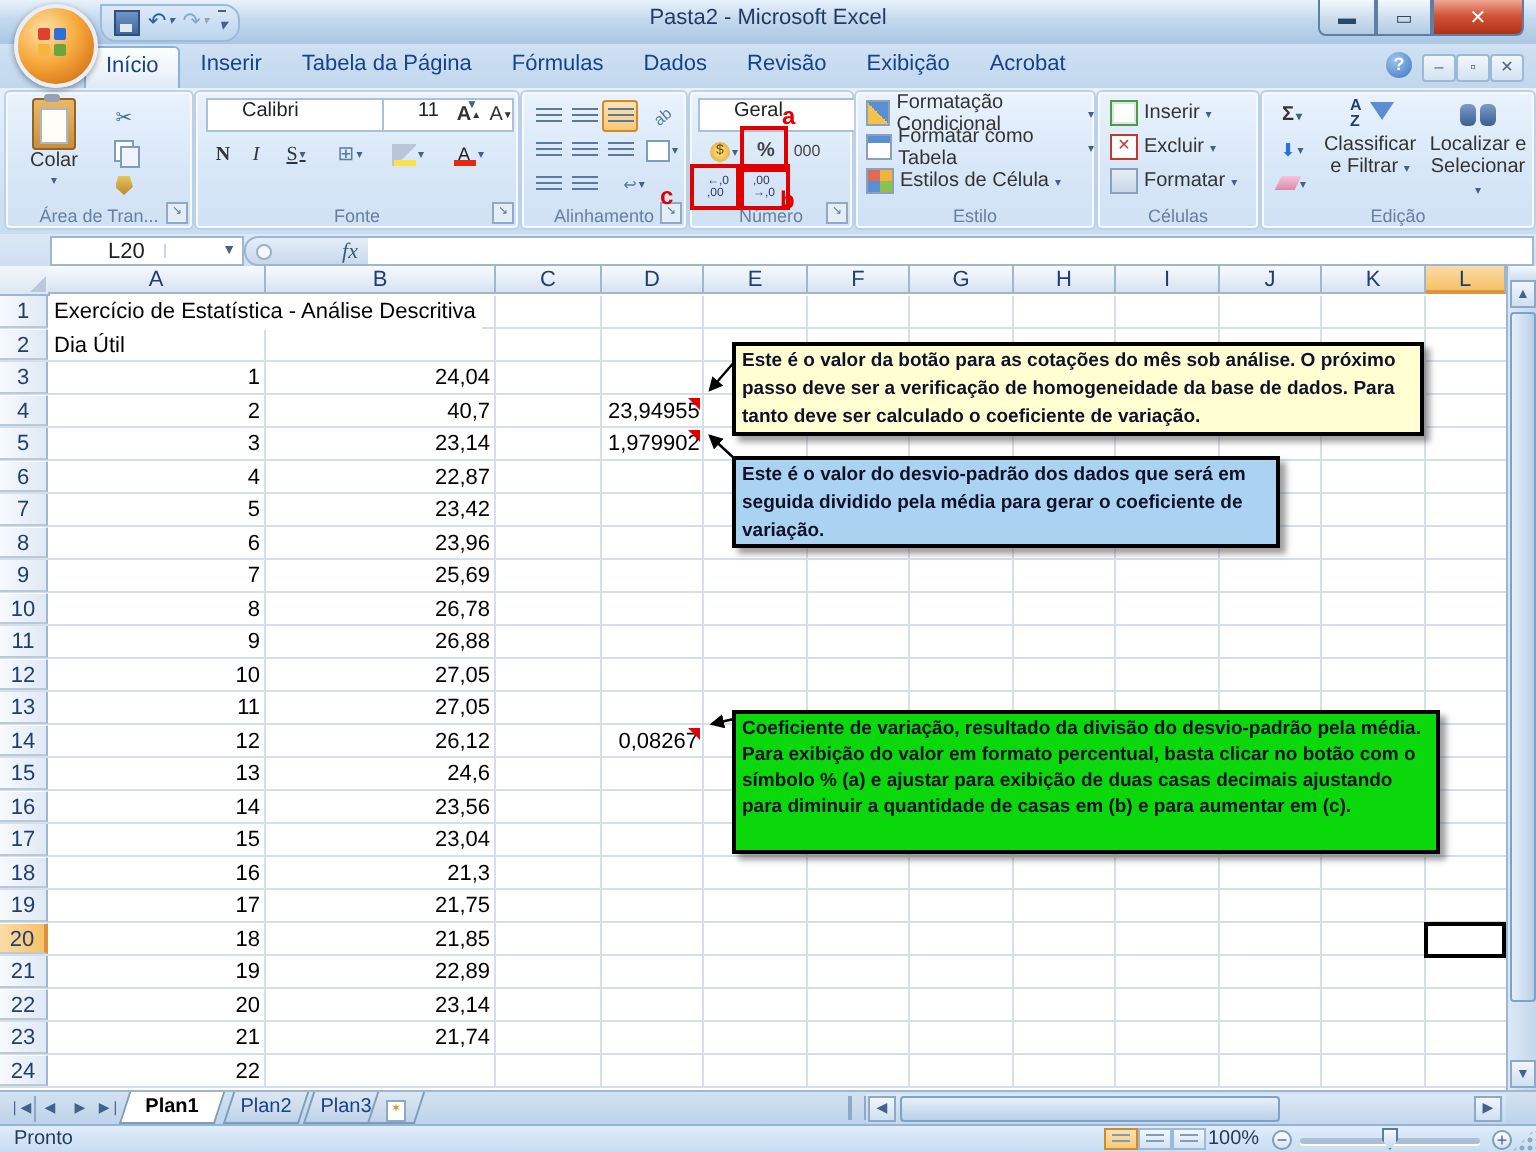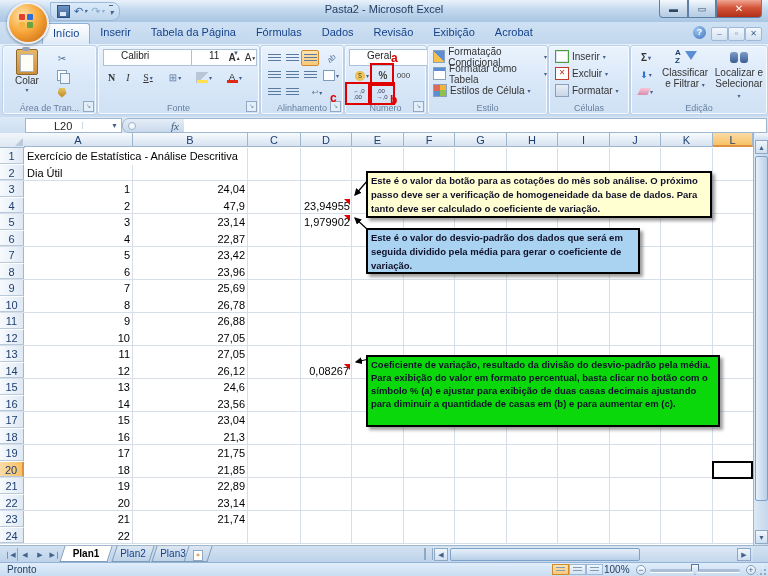--- a/index.html
+++ b/index.html
@@ -422,21 +422,21 @@
         <div class="vline" style="left: 712px;"></div>
         <div class="rowhdr" style="top: 0px;">1</div>
         <div class="cell spill" style="top: 0px; left: 24px;">Exercício de Estatística - Análise Descritiva</div>
         <div class="rowhdr" style="top: 16.5px;">2</div>
         <div class="cell" style="top: 16.5px; left: 24px; width: 109px;">Dia Útil</div>
         <div class="rowhdr" style="top: 33px;">3</div>
         <div class="cell num" style="top: 33px; left: 24px; width: 109px;">1</div>
         <div class="cell num" style="top: 33px; left: 133px; width: 115px;">24,04</div>
         <div class="rowhdr" style="top: 49.5px;">4</div>
         <div class="cell num" style="top: 49.5px; left: 24px; width: 109px;">2</div>
-        <div class="cell num" style="top: 49.5px; left: 133px; width: 115px;">47,9</div>
+        <div class="cell num" style="top: 49.5px; left: 133px; width: 115px;">40,7</div>
         <div class="cell num" style="top: 49.5px; left: 301px; width: 51px;">23,94955</div>
         <div class="tri" style="left: 344px; top: 50.5px;"></div>
         <div class="rowhdr" style="top: 66px;">5</div>
         <div class="cell num" style="top: 66px; left: 24px; width: 109px;">3</div>
         <div class="cell num" style="top: 66px; left: 133px; width: 115px;">23,14</div>
         <div class="cell num" style="top: 66px; left: 301px; width: 51px;">1,979902</div>
         <div class="tri" style="left: 344px; top: 67px;"></div>
         <div class="rowhdr" style="top: 82.5px;">6</div>
         <div class="cell num" style="top: 82.5px; left: 24px; width: 109px;">4</div>
         <div class="cell num" style="top: 82.5px; left: 133px; width: 115px;">22,87</div>

